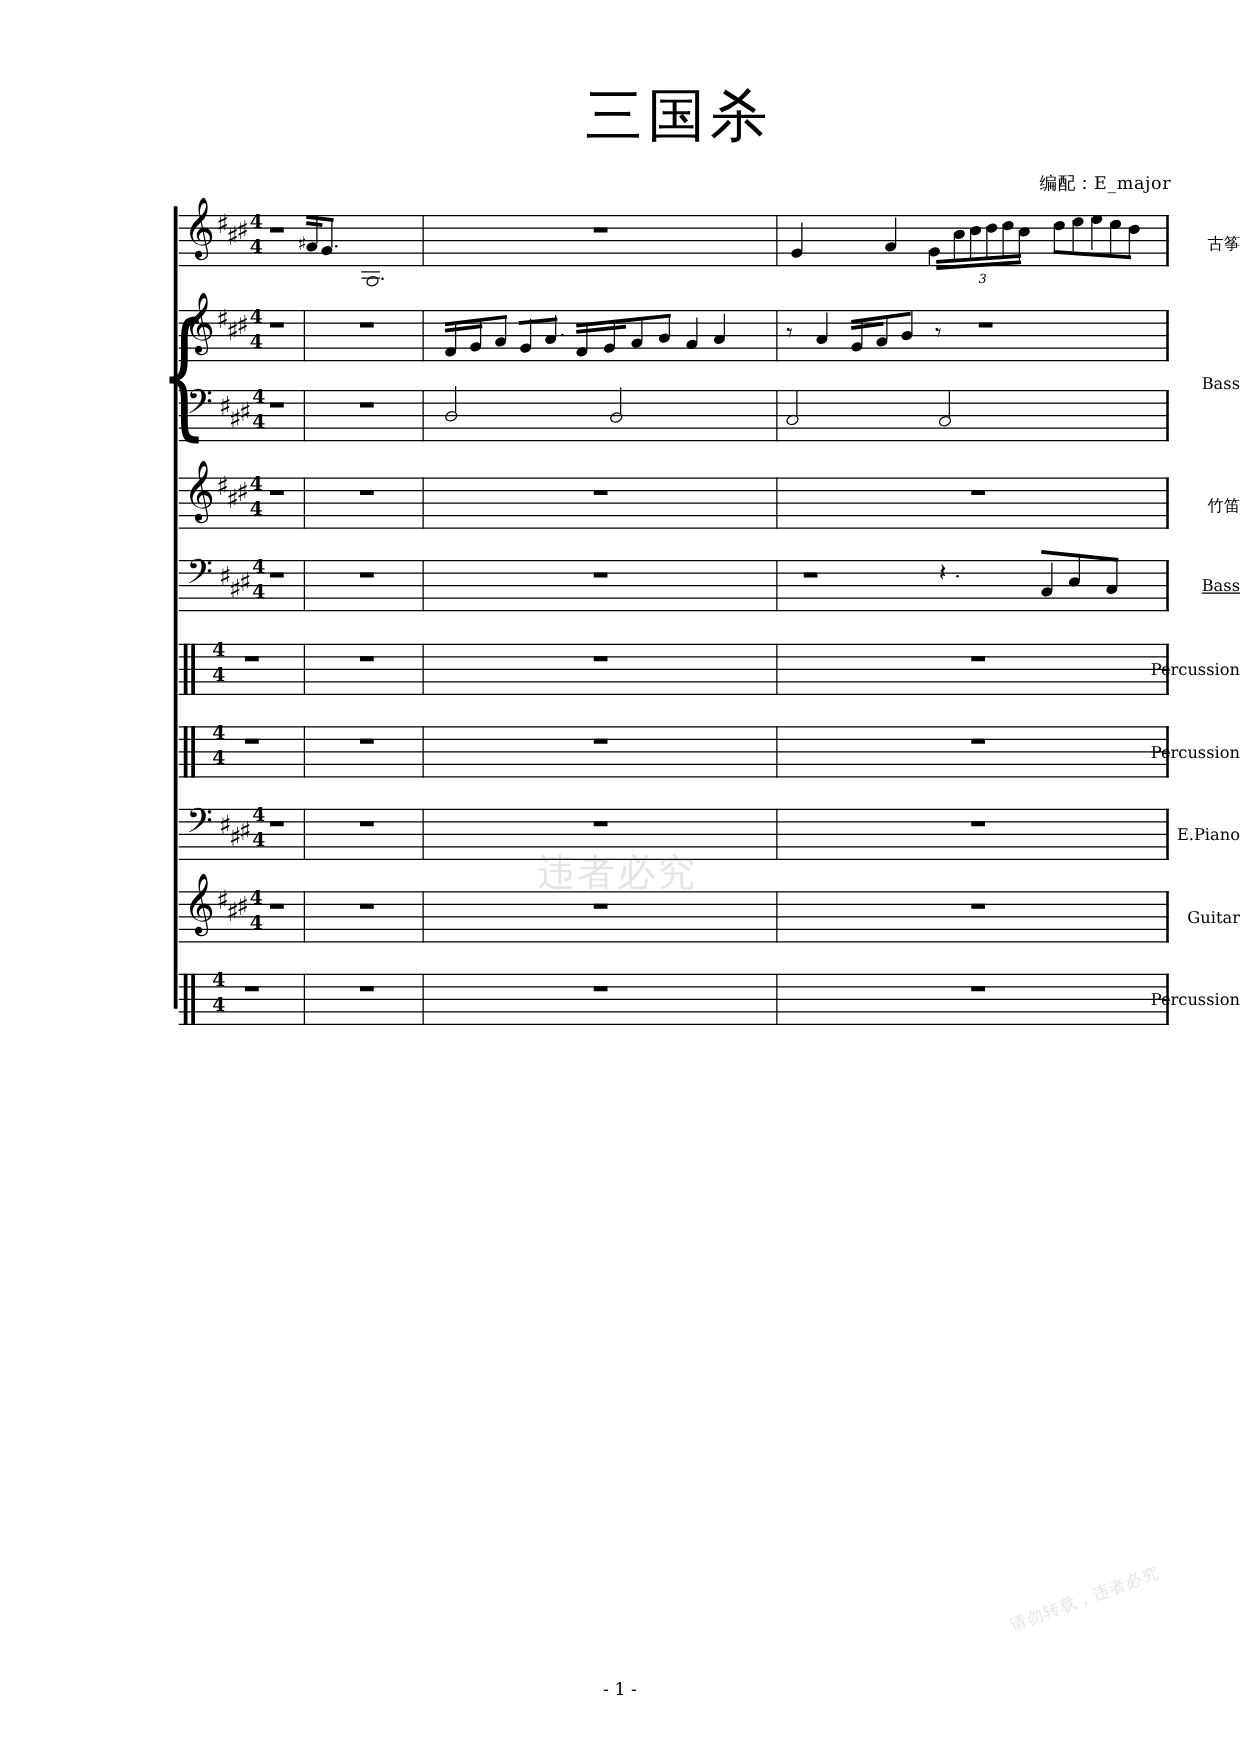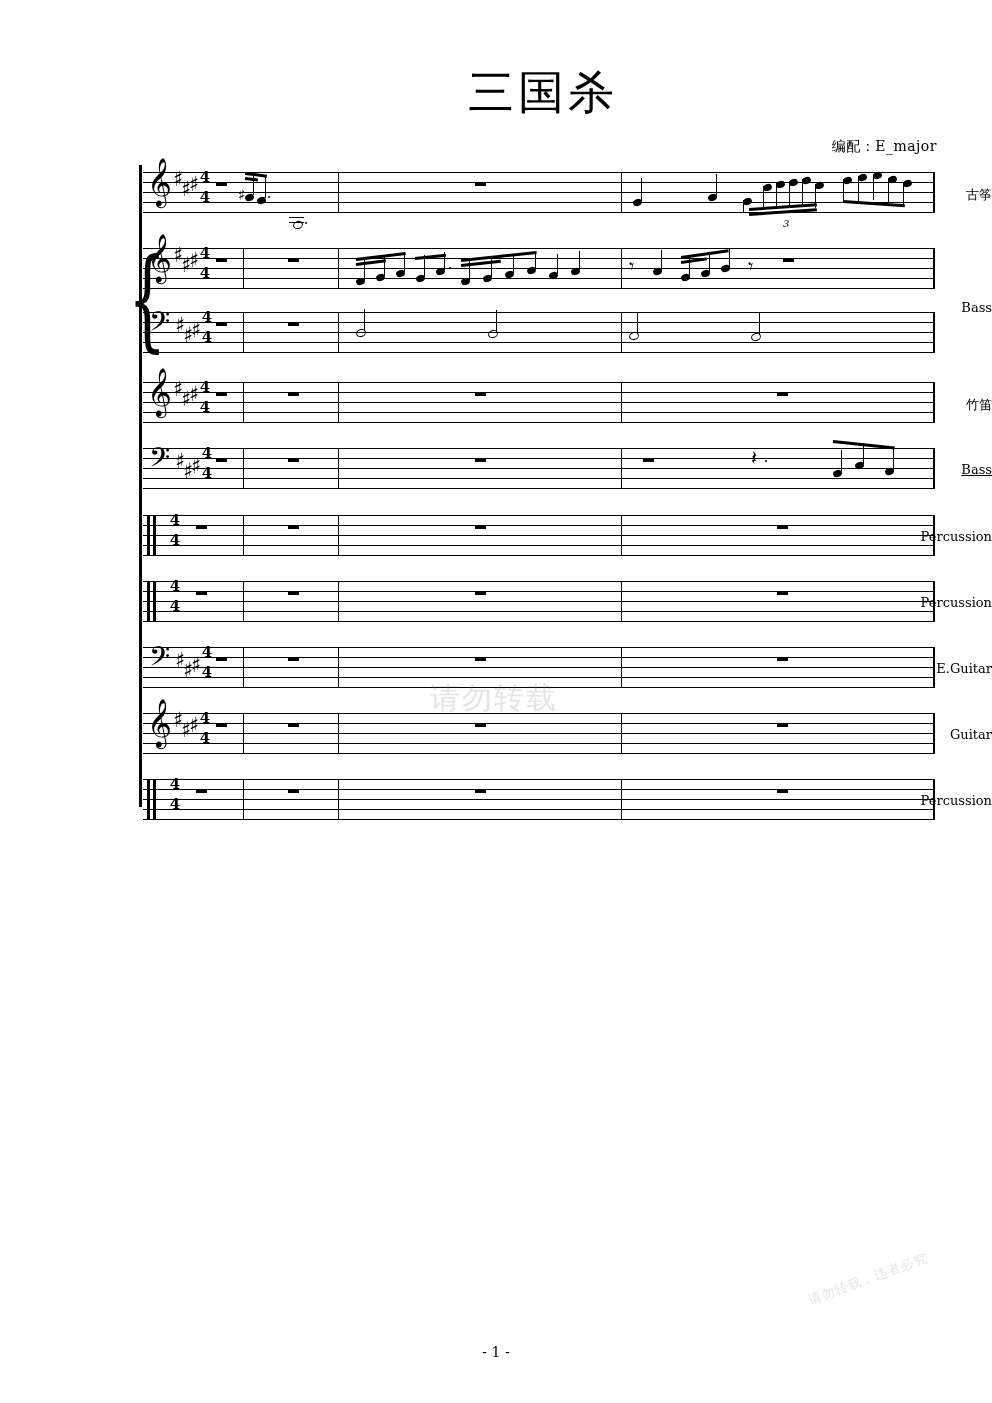--- a/index.html
+++ b/index.html
@@ -555,21 +555,21 @@
       <div class="rest-whole" style="left:145px; top:10px;"></div>
       <div class="barline" style="left:195px;"></div>
       <div class="rest-whole" style="left:332px; top:10px;"></div>
       <div class="barline" style="left:478px;"></div>
       <div class="rest-whole" style="left:634px; top:10px;"></div>
       <div class="barline end-thick" style="left:790px;"></div>
     </div>
   </div>
 
   <div class="staff-block" style="top:487px;">
-    <div class="inst-label" style="top:14px;">E.Guitar</div>
+    <div class="inst-label" style="top:14px;">E.Piano</div>
     <div class="staff">
       <div class="line"></div>
       <div class="line"></div>
       <div class="line"></div>
       <div class="line"></div>
       <div class="line"></div>
 
       <div class="clef clef-bass" style="left:6px;">𝄢</div>
       <div class="keysig" style="left:32px; top:3px;">♯</div>
       <div class="keysig" style="left:40px; top:13px;">♯</div>
@@ -637,16 +637,16 @@
       <div class="barline" style="left:195px;"></div>
       <div class="rest-whole" style="left:332px; top:10px;"></div>
       <div class="barline" style="left:478px;"></div>
       <div class="rest-whole" style="left:634px; top:10px;"></div>
       <div class="barline end-thick" style="left:790px;"></div>
     </div>
   </div>
 
 </div>
 
-<div class="watermark" id="wm-center">请勿转载</div>
+<div class="watermark" id="wm-center">违者必究</div>
 <div class="watermark" id="wm-corner">请勿转载，违者必究</div>
 
 <div id="page-number">- 1 -</div>
 
 </body></html>

